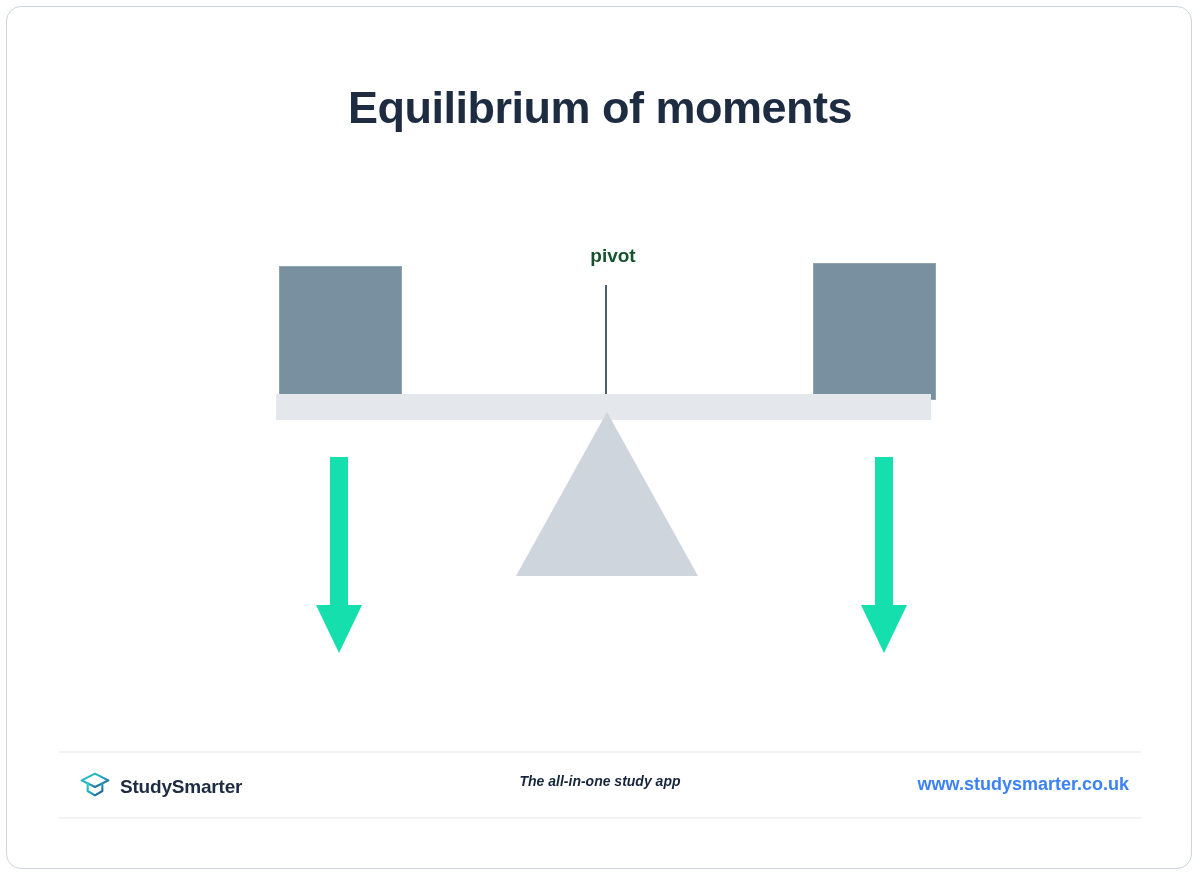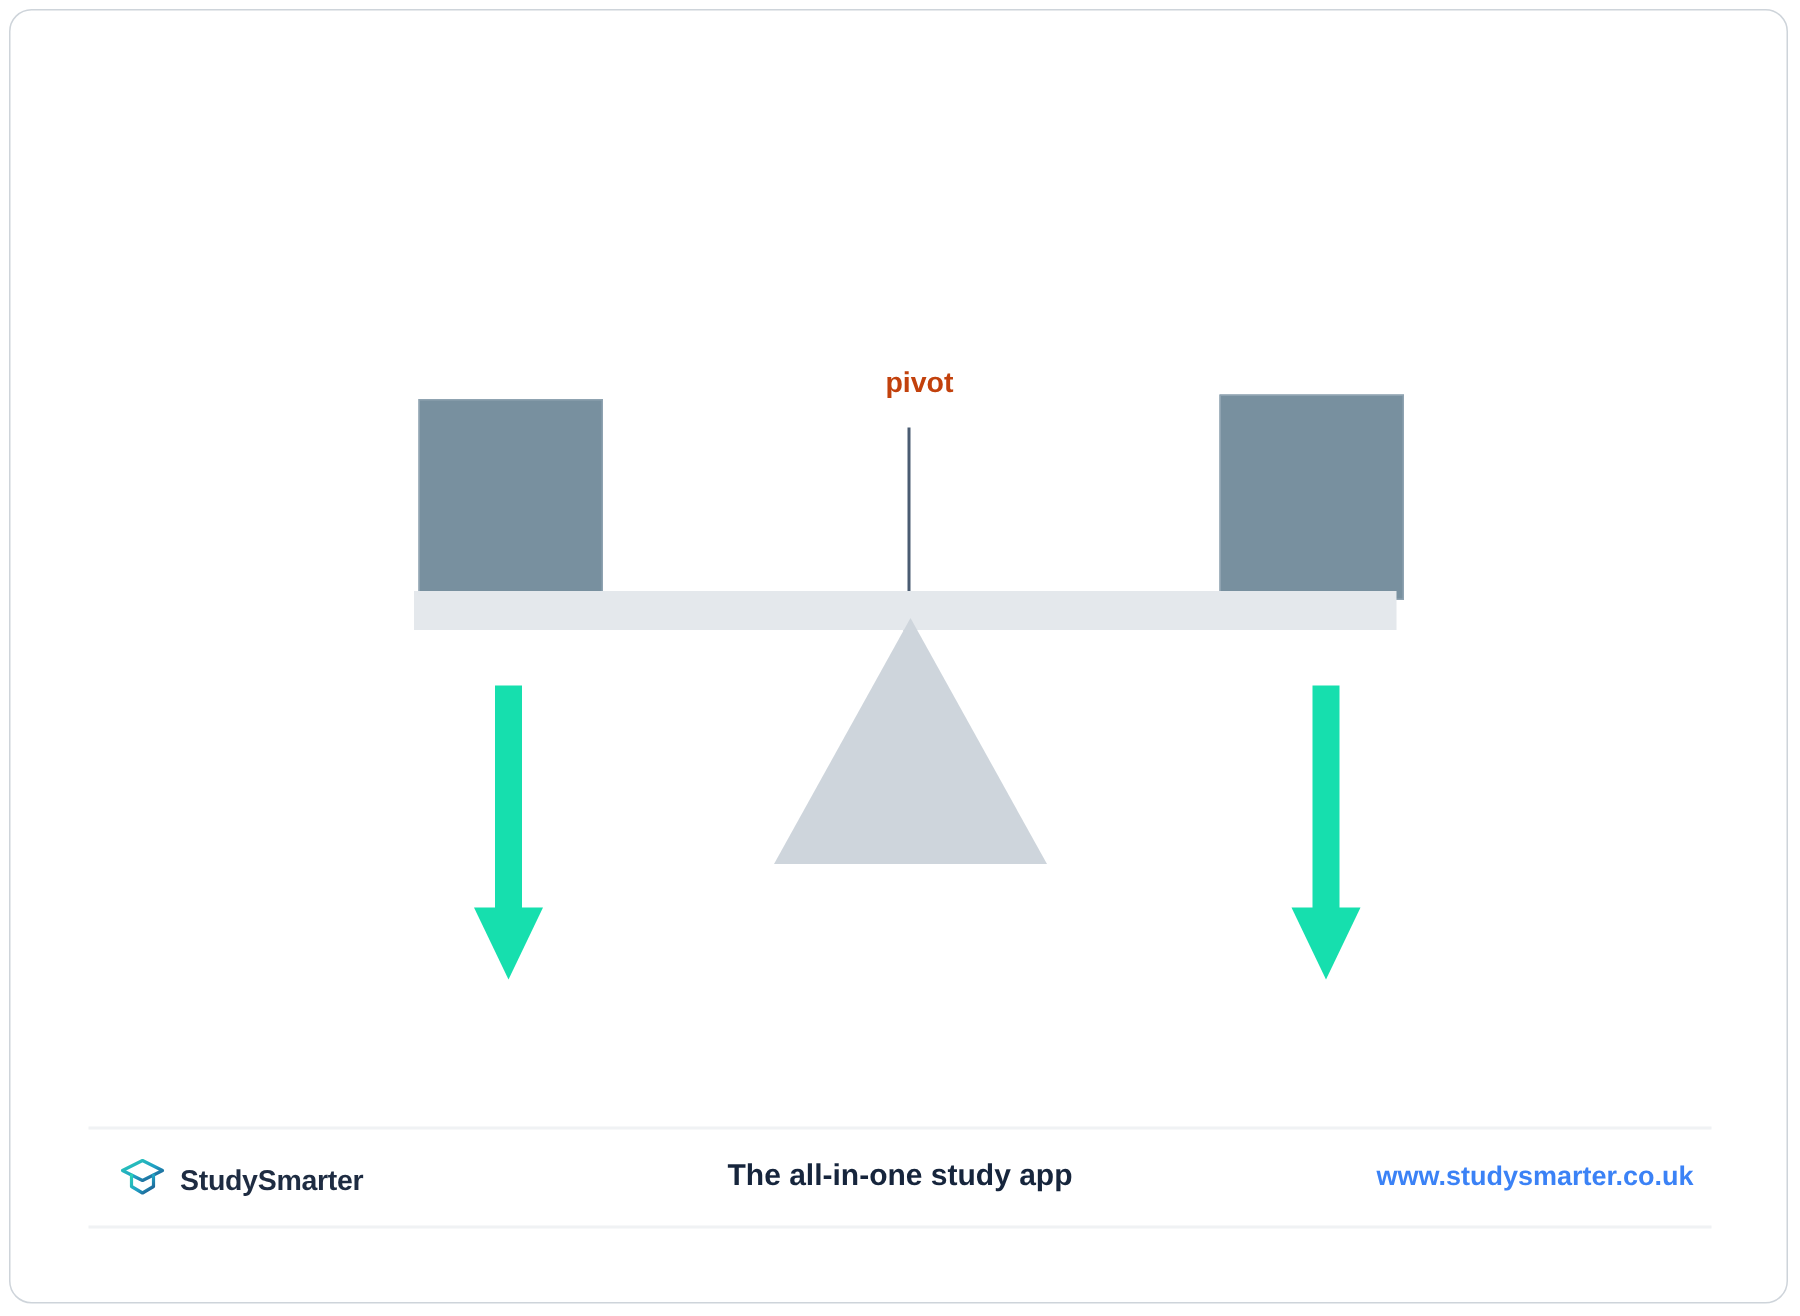--- a/index.html
+++ b/index.html
@@ -51,21 +51,21 @@
   }
 
   .pivot-label {
     position: absolute;
     left: 536px;
     top: 238px;
     width: 140px;
     text-align: center;
     font-size: 19px;
     font-weight: 700;
-    color: #c2410c;
+    color: #14532d;
   }
 
   .pivot-line {
     position: absolute;
     left: 598px;
     top: 278px;
     width: 2px;
     height: 130px;
     background: #4a5c72;
   }
@@ -172,39 +172,41 @@
     color: #1e2c42;
     letter-spacing: -0.2px;
   }
 
   #tagline {
     position: absolute;
     left: 343px;
     top: 22px;
     width: 500px;
     text-align: center;
-    font-size: 20px;
+    font-size: 14px;
     font-weight: 700;
     color: #16253c;
+    font-style: italic;
   }
 
   #site-url {
     position: absolute;
     right: 64px;
     top: 23px;
     font-size: 18px;
     font-weight: 700;
     color: #3b82f6;
   }
 </style>
 </head>
 <body>
 
 <div id="card">
 
+  <div id="title">Equilibrium of moments</div>
 
   <div id="stage">
 
     <div class="pivot-label">pivot</div>
 
     <div class="pivot-line"></div>
     <div class="pivot-dot"></div>
 
     <div class="block" id="block-left"></div>
     <div class="block" id="block-right"></div>

